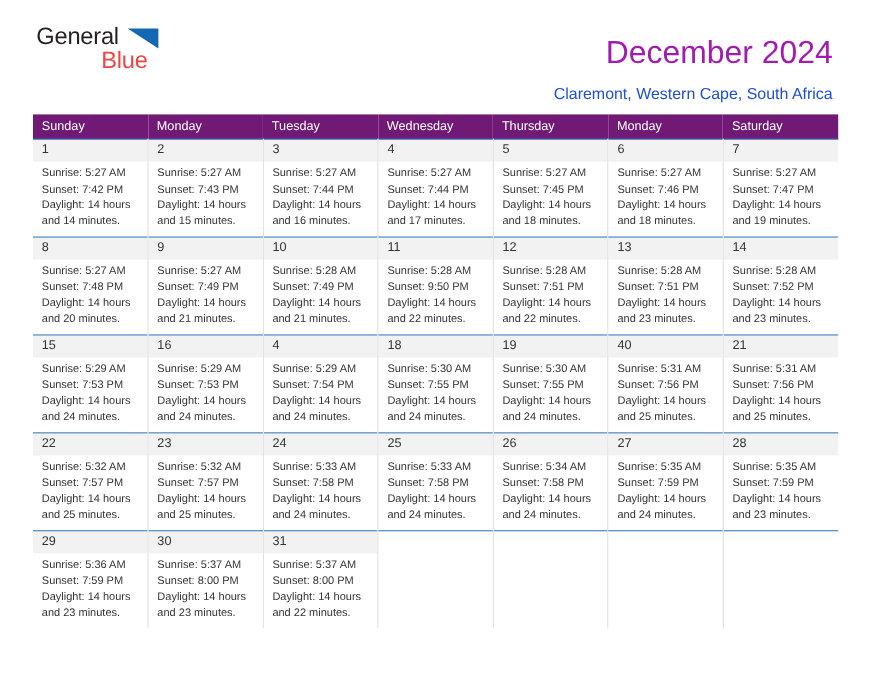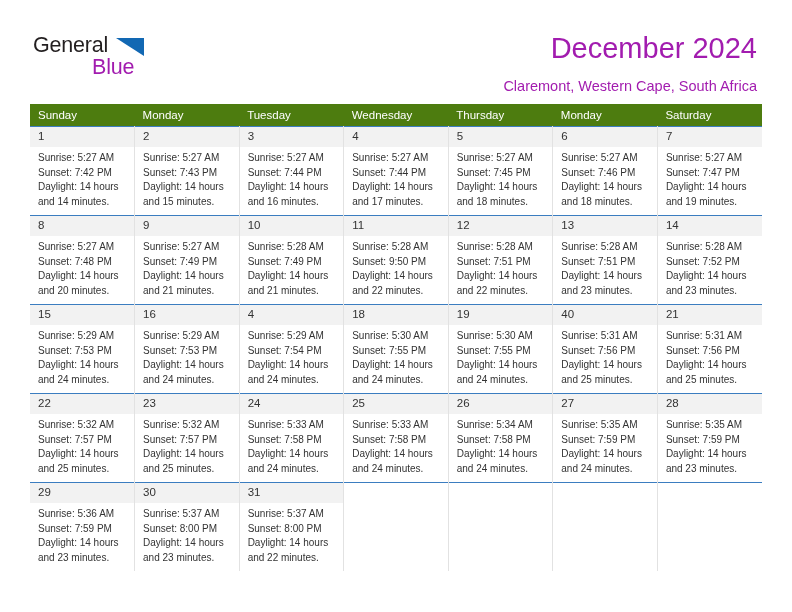--- a/index.html
+++ b/index.html
@@ -25,21 +25,21 @@
   .header {
     position: absolute;
     left: 0;
     top: 0;
     width: 792px;
     height: 100px;
   }
   .logo {
     position: absolute;
     left: 33px;
-    top: 33px;
+    top: 21px;
     width: 130px;
     height: 50px;
     text-align: right;
   }
   .logo-general {
     position: absolute;
     left: 0;
     top: 0;
     font-size: 21.5px;
     letter-spacing: -0.2px;
@@ -54,58 +54,58 @@
     height: 0;
     border-top: 18px solid #1268b3;
     border-left: 28px solid transparent;
   }
   .logo-blue {
     position: absolute;
     left: 59px;
     top: 22px;
     font-size: 21.5px;
     letter-spacing: -0.2px;
-    color: #a21caf;
+    color: #ef4444;
     font-family: "Liberation Sans", sans-serif;
   }
 
   .title {
     position: absolute;
     right: 35px;
     top: 32px;
     font-size: 29px;
     color: #a21caf;
     text-align: right;
     white-space: nowrap;
     font-weight: normal;
   }
   .subtitle {
     position: absolute;
     right: 35px;
     top: 78px;
     font-size: 14.5px;
-    color: #a21caf;
+    color: #1d4ed8;
     text-align: right;
     white-space: nowrap;
   }
 
   
   .calendar {
     position: absolute;
     left: 30px;
     top: 104px;
     width: 732px;
   }
   table.cal {
     border-collapse: collapse;
     width: 732px;
     table-layout: fixed;
   }
   table.cal th {
-    background: #4d7c0f;
+    background: #701a75;
     color: #ffffff;
     font-size: 11.5px;
     font-weight: normal;
     text-align: left;
     padding: 5px 0 5px 8px;
     height: 11px;
     border: none;
   }
   table.cal td {
     vertical-align: top;

